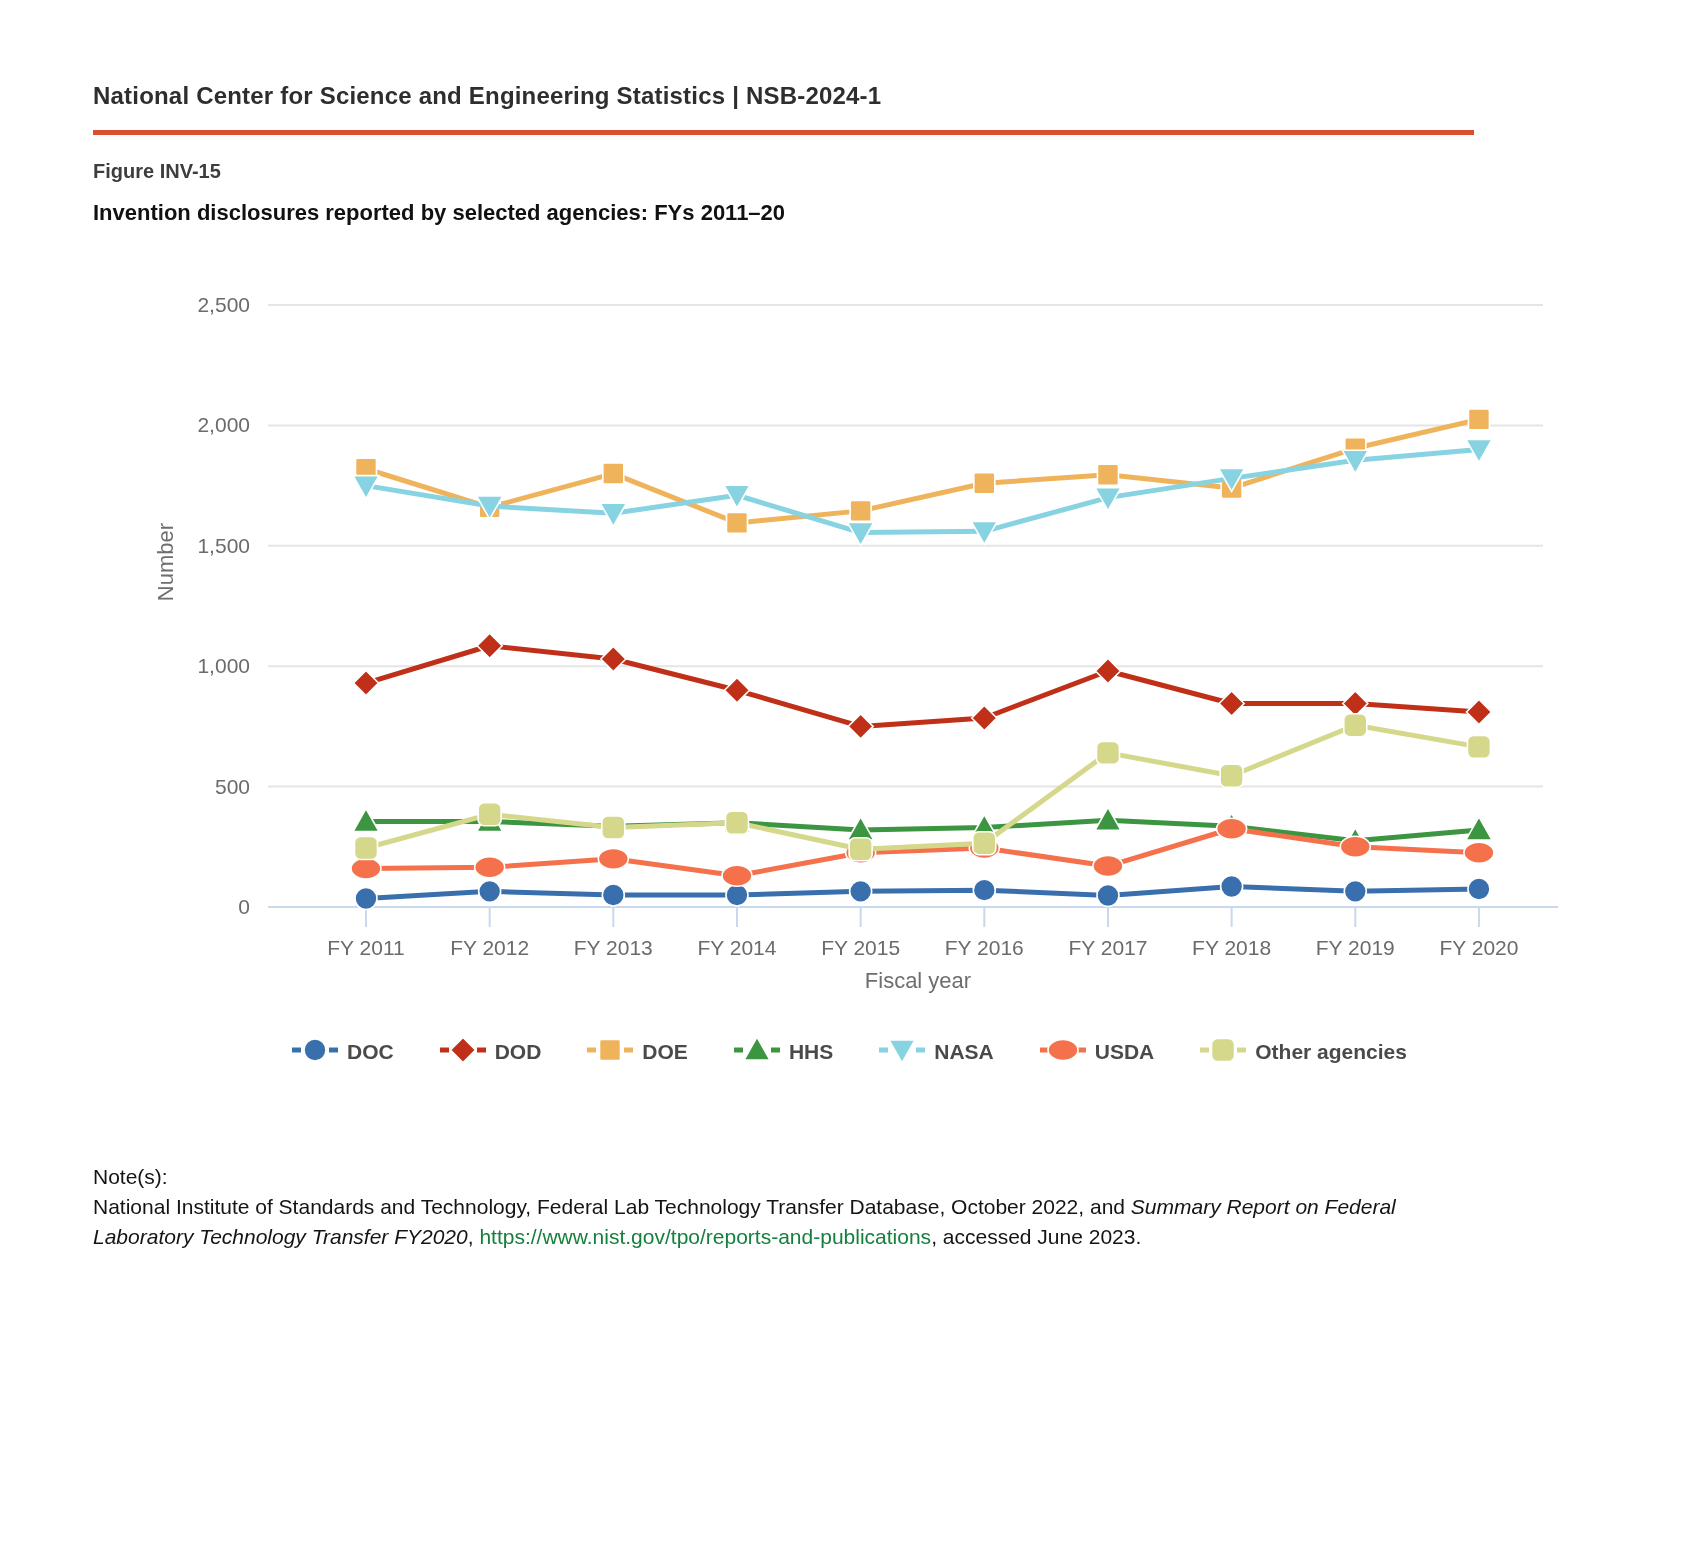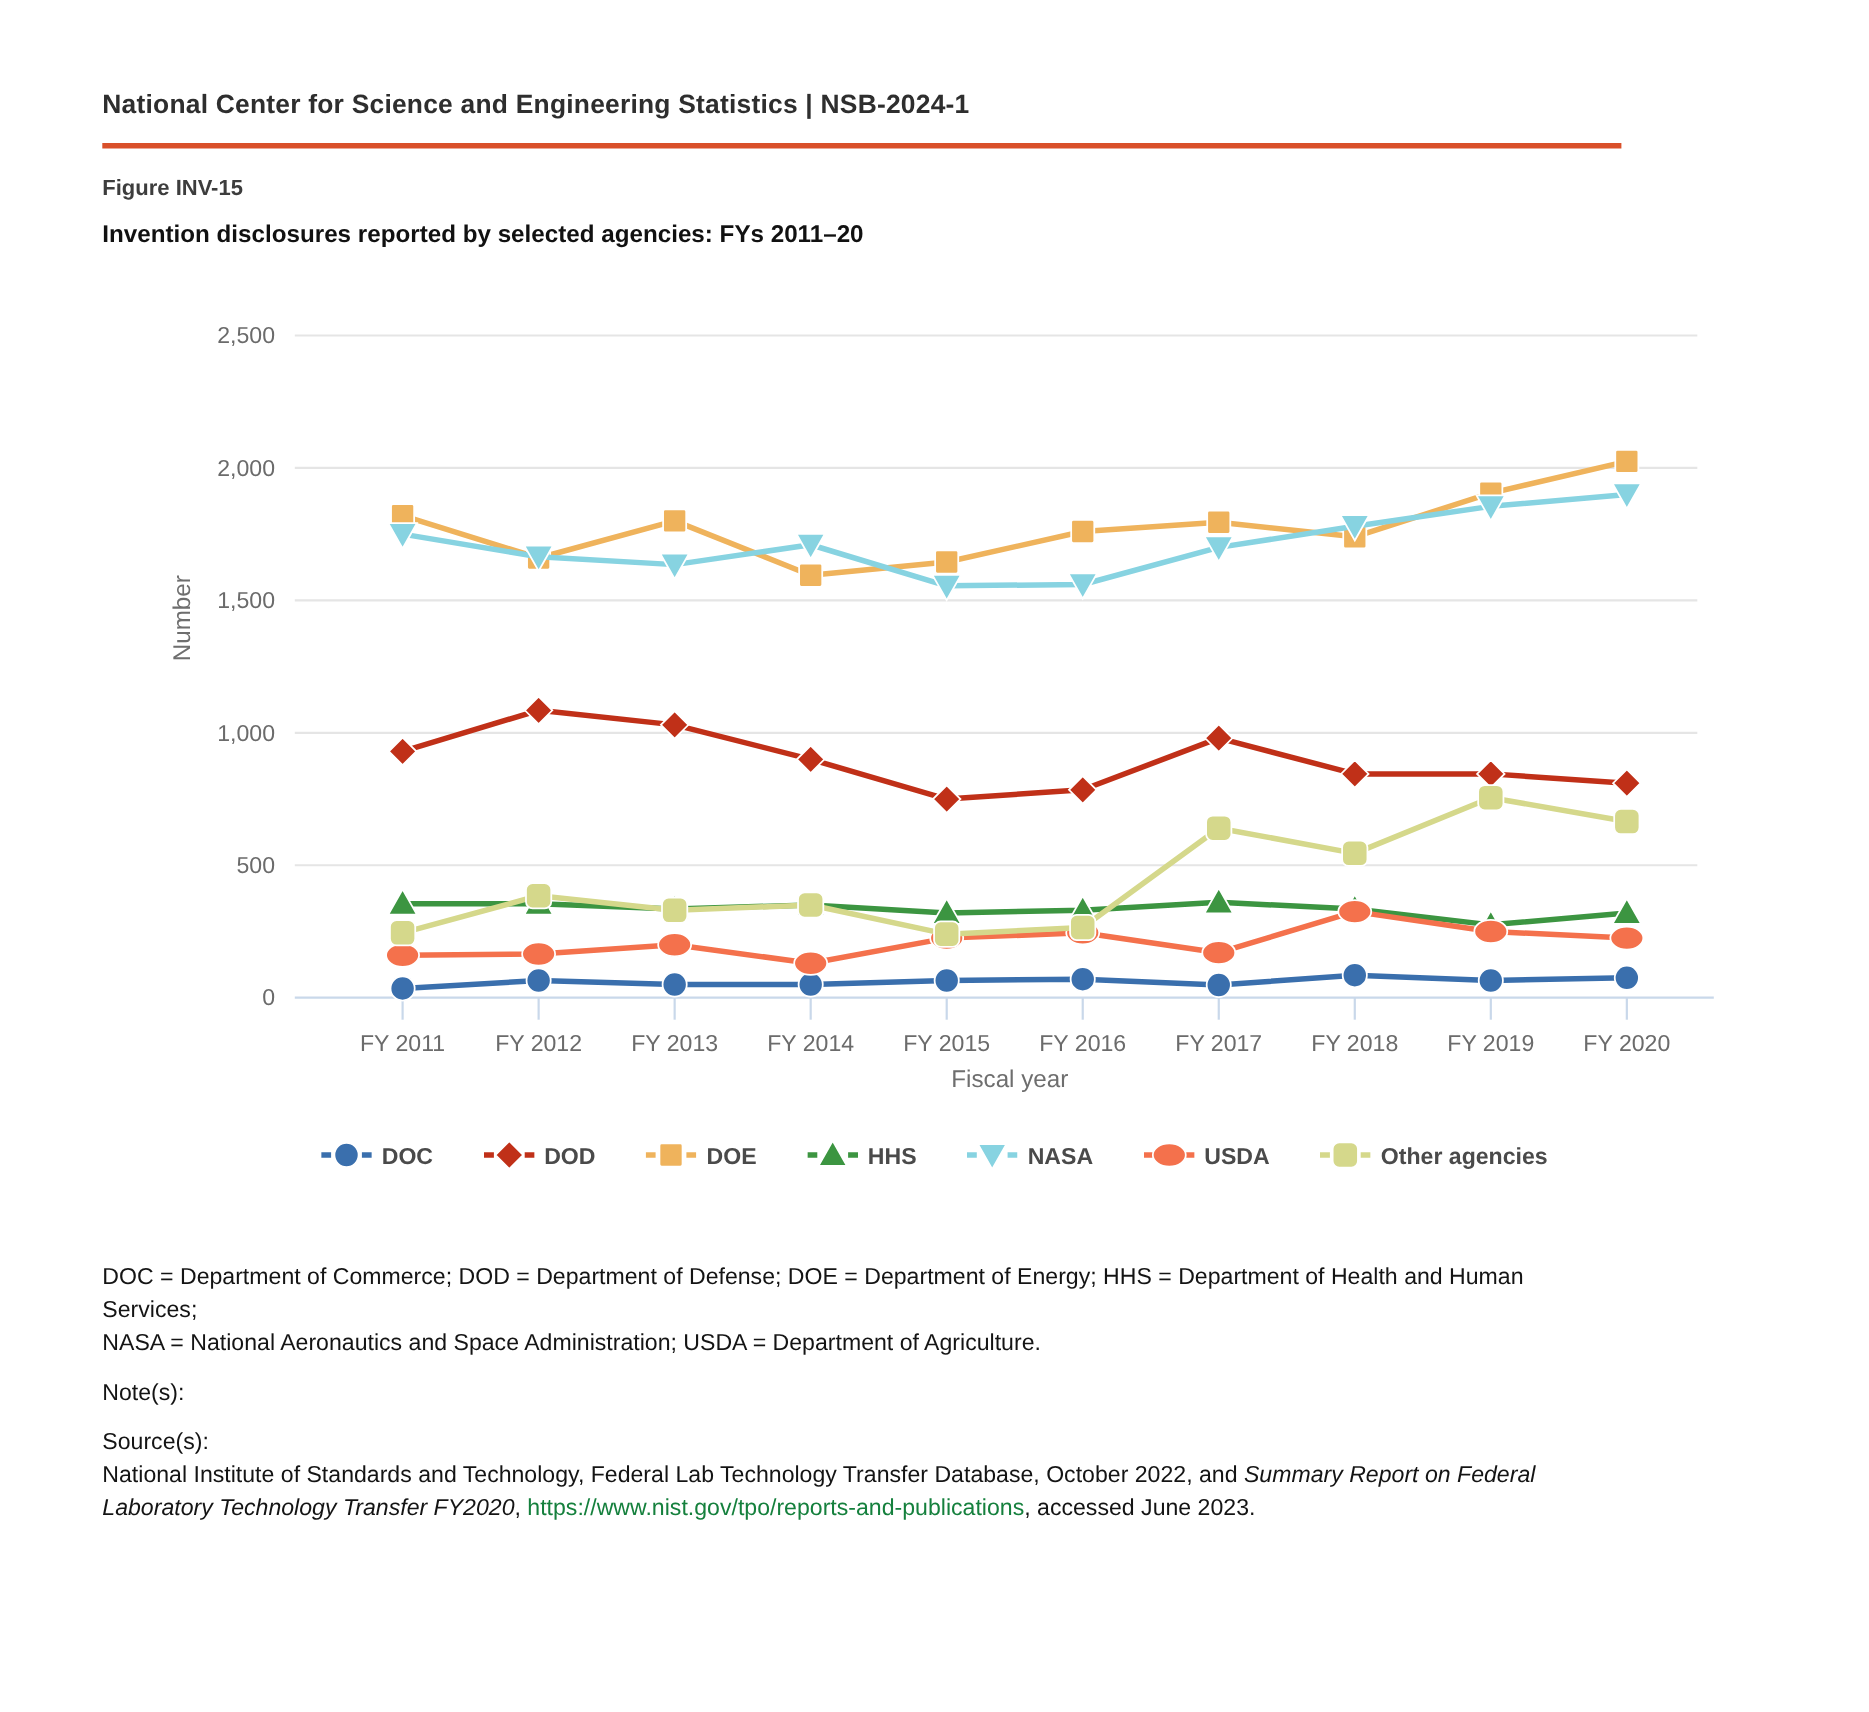--- a/index.html
+++ b/index.html
@@ -197,24 +197,19 @@
       <svg width="46" height="28">
         <line x1="0" x2="9" y1="14" y2="14" stroke="#d5d88b" stroke-width="5"></line>
         <line x1="37" x2="46" y1="14" y2="14" stroke="#d5d88b" stroke-width="5"></line>
         <rect fill="#d5d88b" stroke="#ffffff" stroke-width="1.6" x="11.5" y="2.5" width="23" height="23" rx="6"></rect>
       </svg>
       <span class="legend-label">Other agencies</span>
     </div>
   </div>
 
 <div class="abs footer">
-  <div>
-    <div>DOC = Department of Commerce; DOD = Department of Defense; DOE = Department of Energy; HHS = Department of Health and Human Services;</div>
-    <div>NASA = National Aeronautics and Space Administration; USDA = Department of Agriculture.</div>
-  </div>
   <div class="block-label mt-note">Note(s):</div>
   <div class="mt-notebody">
   </div>
-  <div class="block-label mt-src">Source(s):</div>
   <div>
     <span>National Institute of Standards and Technology, Federal Lab Technology Transfer Database, October 2022, and </span><span class="italic">Summary Report on Federal Laboratory Technology Transfer FY2020</span><span>, </span><a class="link" href="#">https://www.nist.gov/tpo/reports-and-publications</a><span>, accessed June 2023.</span>
   </div>
 </div>
 
 </body></html>

